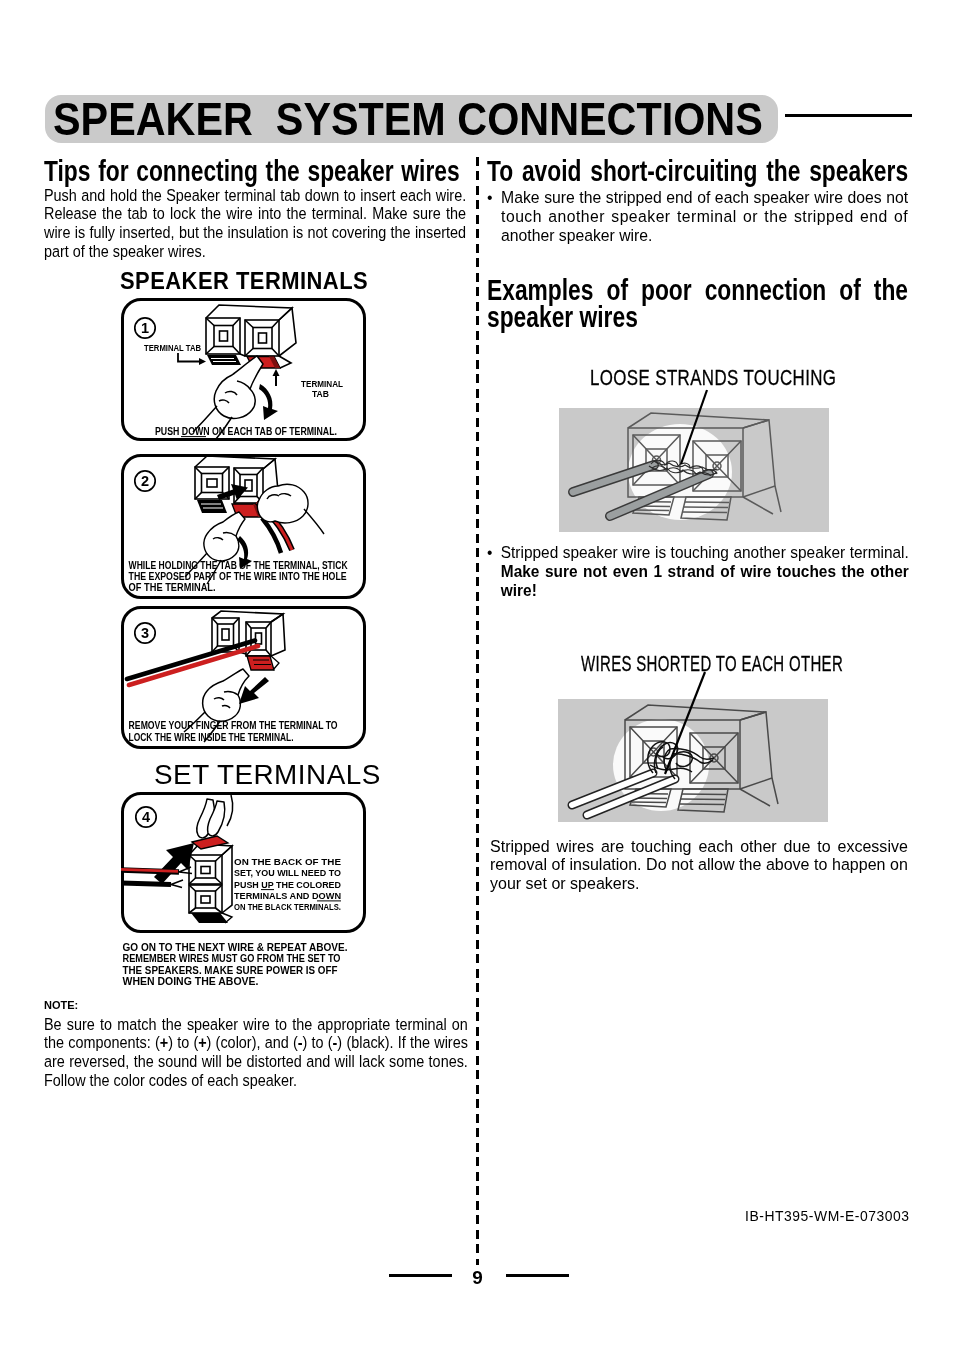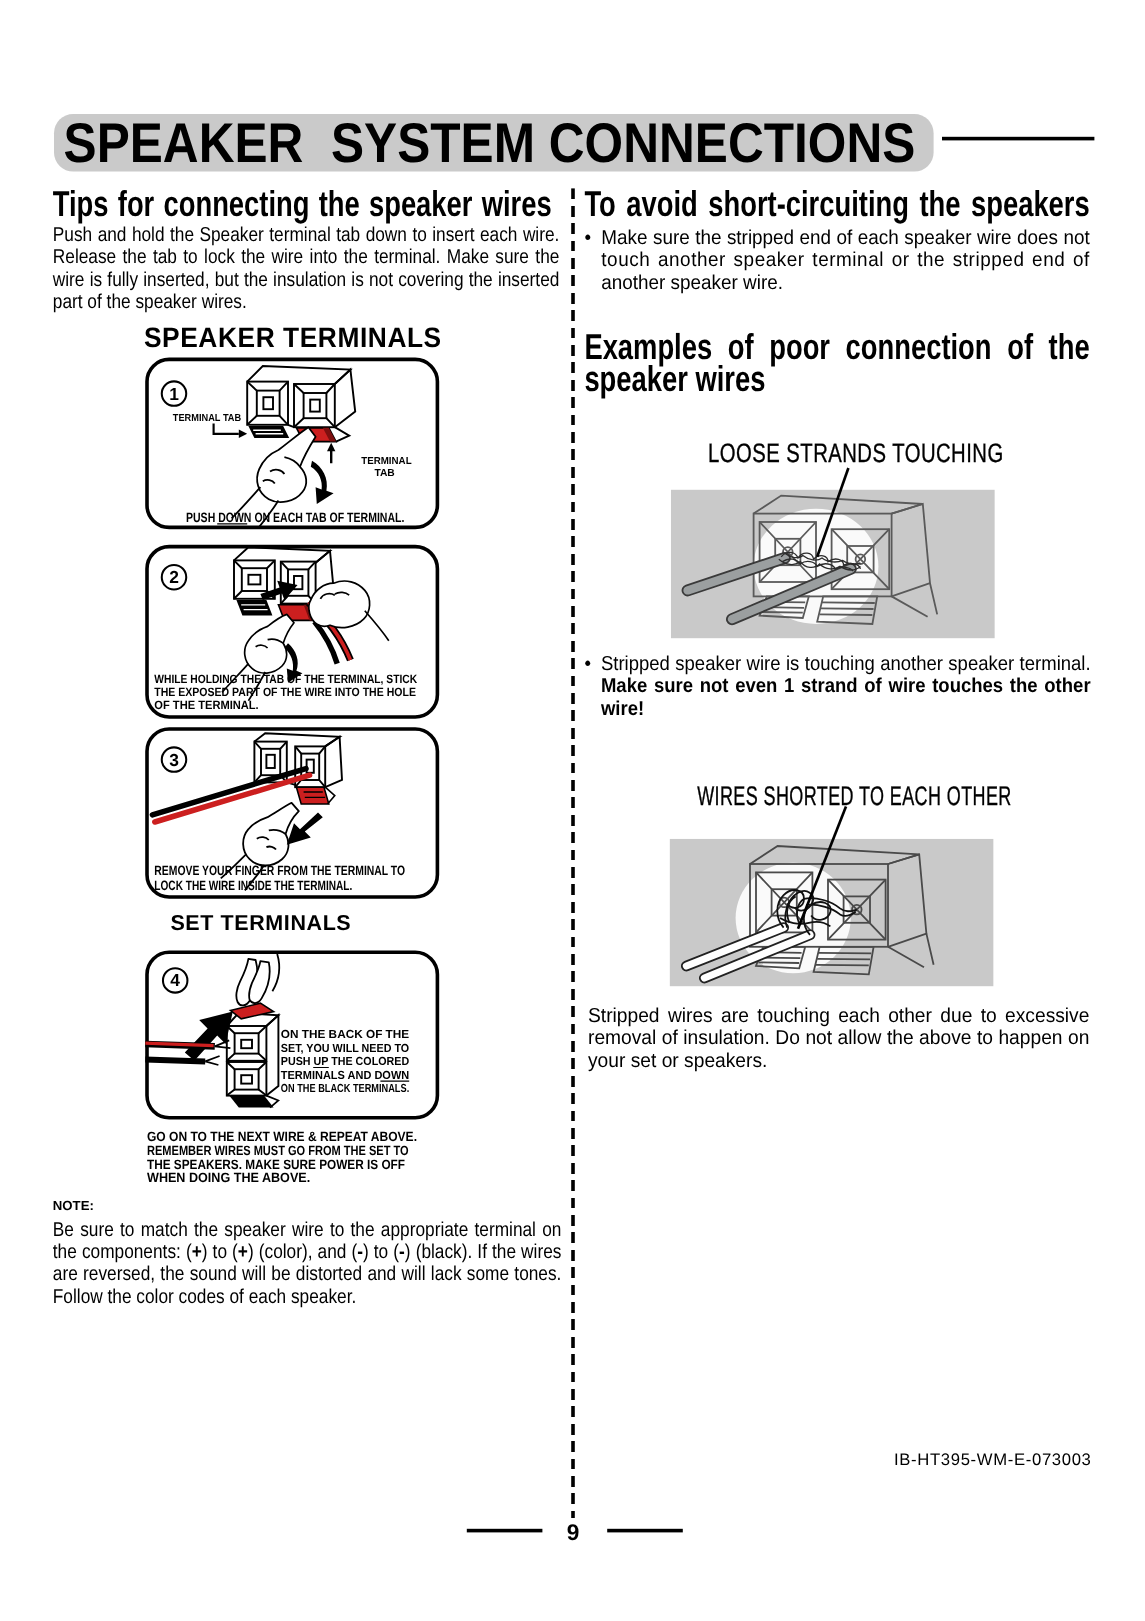--- a/index.html
+++ b/index.html
@@ -16,21 +16,21 @@
   .h2{font-weight:bold;font-size:30px;white-space:nowrap;transform:scaleX(0.76)}
   .body16{font-size:16.8px;line-height:18.75px}
   #lh2{left:44px;top:153.5px;word-spacing:1.8px}
   #lpara{left:44px;top:186.5px;width:492px;transform:scaleX(0.858)}
   #spkterm{left:119.5px;top:268px;font-size:23.4px;font-weight:bold;white-space:nowrap;transform:scaleX(0.938);letter-spacing:0.5px}
   .illbox{left:121px;width:239px;border:3px solid #000;border-radius:20px;background:#fff}
   #box1{top:298px;height:137px}
   #box2{top:454px;height:139px}
   #box3{top:606px;height:137px}
   #box4{top:792px;height:135px}
-  #setterm{left:142px;top:759px;font-size:18px;font-weight:bold;white-space:nowrap;transform:scaleX(0.995);letter-spacing:0.5px}
+  #setterm{left:154px;top:759px;font-size:28px;font-weight:normal;white-space:nowrap;transform:scaleX(0.995);letter-spacing:0.5px}
   
   #notehdr{left:44px;top:999px;font-size:11px;font-weight:bold}
   #notepara{left:44px;top:1015.5px;width:494px;transform:scaleX(0.858)}
   #rh2{left:487px;top:153.5px;word-spacing:3.2px}
   #rbul1{left:487px;top:189px;width:449px;transform:scaleX(0.938)}
   #rbul1 .in{padding-left:15px}
   #rh2b{left:487px;top:276px;width:554px;font-weight:bold;font-size:30px;line-height:27.3px;transform:scaleX(0.76)}
   #loose{left:590px;top:365px;font-size:22.2px;white-space:nowrap;transform:scaleX(0.762);letter-spacing:0.5px;-webkit-text-stroke:0.3px #000}
   #illA{left:559px;top:408px;width:270px;height:124px}
   #rbul2{left:487px;top:544px;width:459px;transform:scaleX(0.919)}

